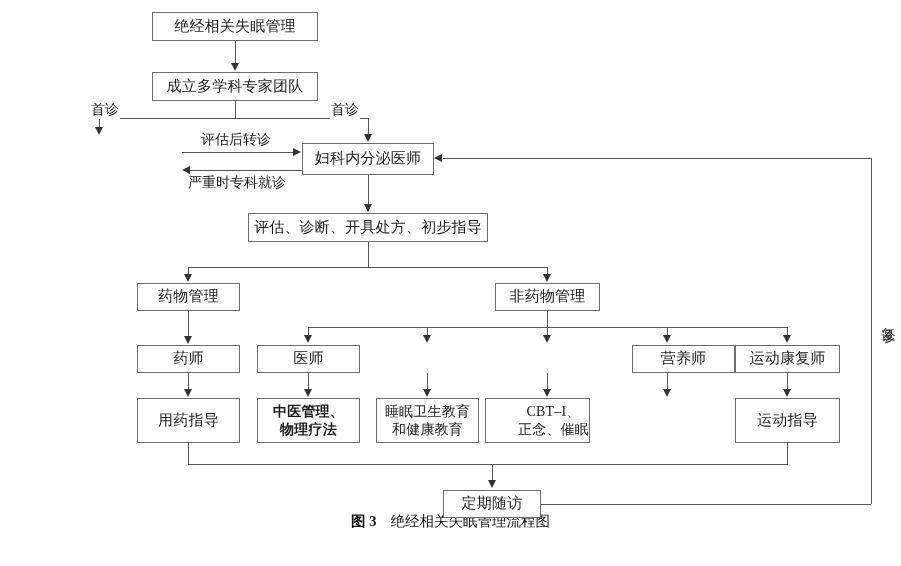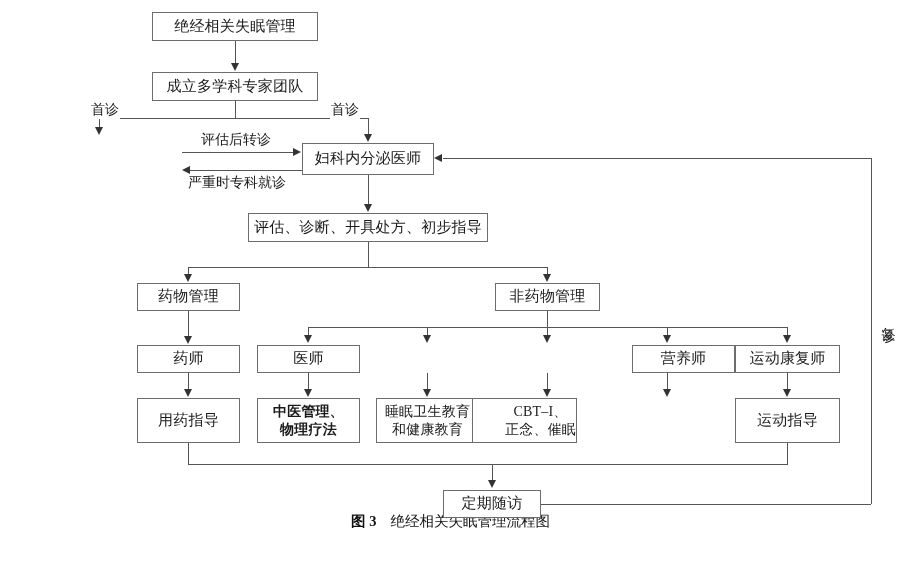--- a/index.html
+++ b/index.html
@@ -122,21 +122,21 @@
   <div class="node" style="left:137px; top:345px; width:103px; height:28px;">药师</div>
   <div class="node" style="left:257px; top:345px; width:103px; height:28px;">医师</div>
   <div class="node" style="left:616px; top:345px; width:103px; height:28px;margin-left:16px;">营养师</div>
   <div class="node" style="left:735px; top:345px; width:105px; height:28px;">运动康复师</div>
 
   <div class="node" style="left:137px; top:398px; width:103px; height:45px;">用药指导</div>
   <div class="node two-line" style="left:257px; top:398px; width:103px; height:45px;font-weight:bold;">中医管理、
 物理疗法</div>
   <div class="node two-line" style="left:376px; top:398px; width:103px; height:45px;">睡眠卫生教育
 和健康教育</div>
-  <div class="node two-line" style="left:472px; top:398px; width:105px; height:45px;padding-left:32px;">CBT–I、
+  <div class="node two-line" style="left:485px; top:398px; width:105px; height:45px;padding-left:32px;">CBT–I、
 正念、催眠</div>
   <div class="node" style="left:735px; top:398px; width:105px; height:45px;">运动指导</div>
 
   <div class="node" style="left:443px; top:490px; width:98px; height:28px;">定期随访</div>
 
   <div class="vline" style="left:235px; top:41px; height:23px;"></div>
   <div class="arrow down" style="left:230.5px; top:63px;"></div>
 
   <div class="vline" style="left:235px; top:101px; height:17px;"></div>
   <div class="hline" style="left:99px; top:118px; width:270px;"></div>

